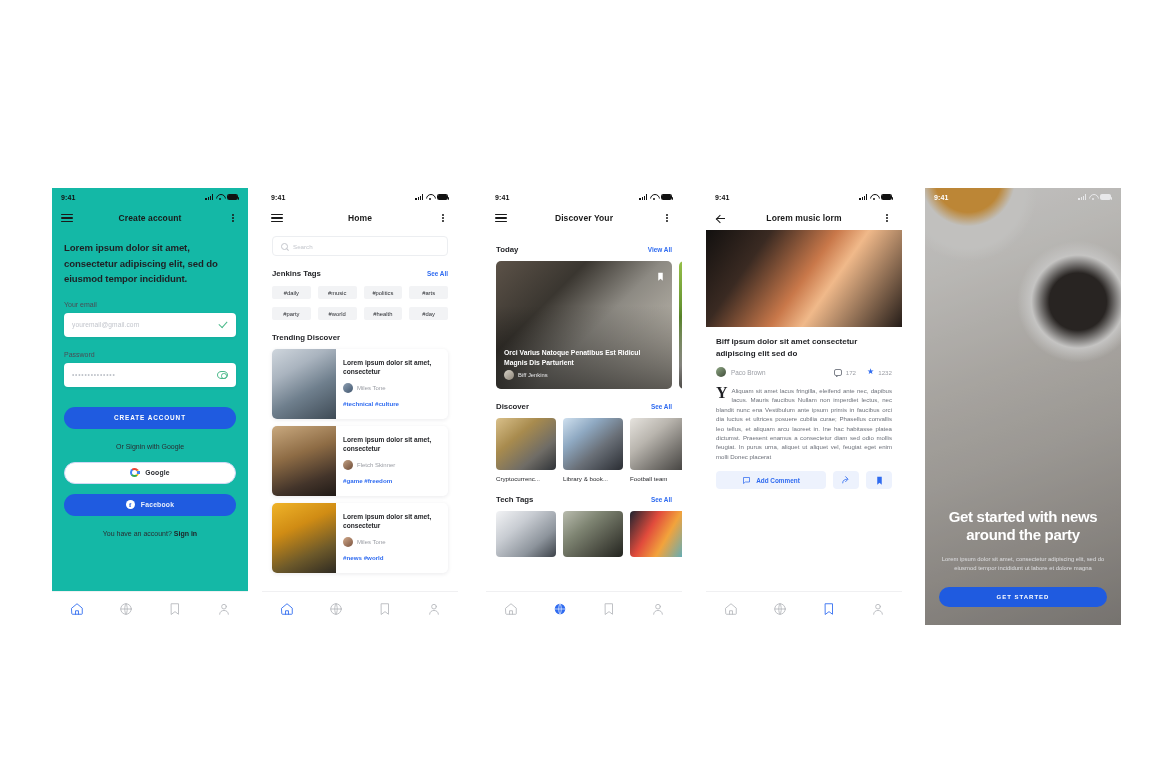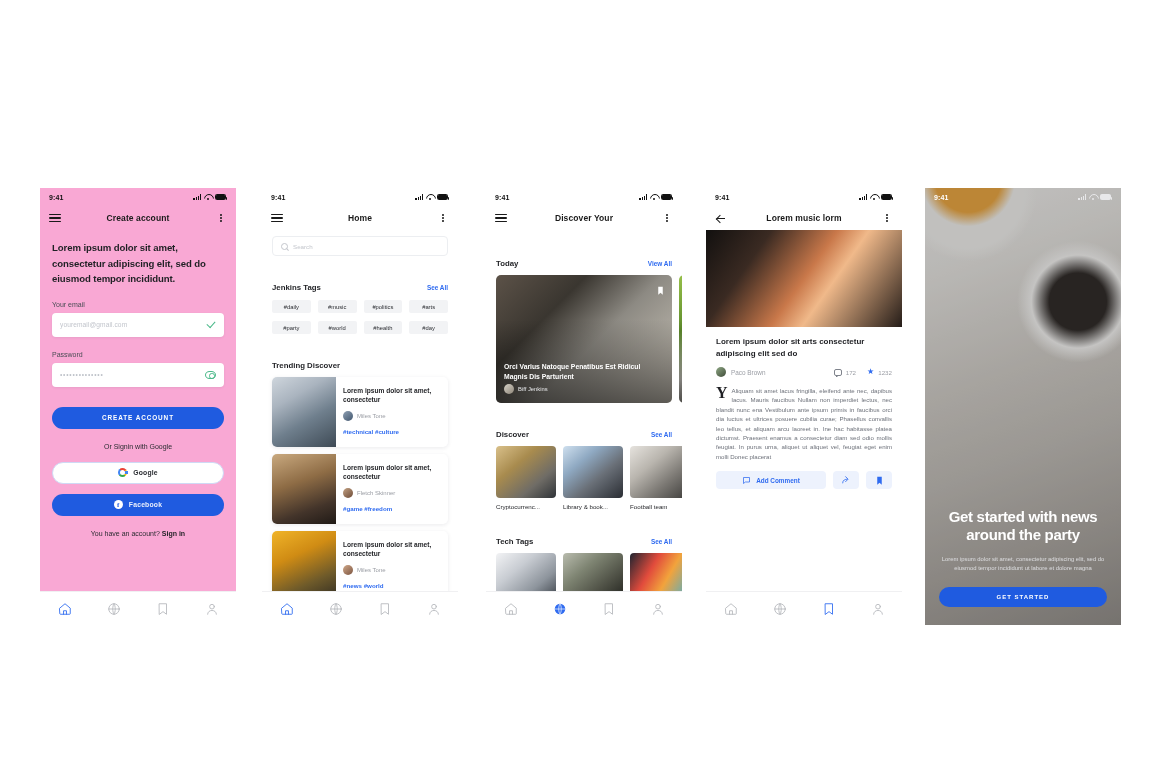--- a/index.html
+++ b/index.html
@@ -12,21 +12,21 @@
   .canvas { position: relative; width: 1170px; height: 780px; }
 
   .phone {
     position: absolute;
     top: 188px;
     width: 196px;
     height: 437px;
     background: #ffffff;
     overflow: hidden;
   }
-  #phone1 { left: 40px; background:#f9a8d4; }
+  #phone1 { left: 52px; background:#14b8a6; }
   #phone2 { left: 262px; background:#ffffff; }
   #phone3 { left: 486px; background:#ffffff; }
   #phone4 { left: 706px; background:#ffffff; }
   #phone5 { left: 925px; background:#cfcdc9; }
 
   
   .statusbar {
     height: 18px; display: flex; align-items: center;
     justify-content: space-between; padding: 0 10px 0 9px;
   }
@@ -120,21 +120,21 @@
 
   
   .s2-body { padding: 2px 10px 0 10px; }
   .search {
     height:20px; border:1px solid #eceef1; border-radius:4px; background:#fff;
     display:flex; align-items:center; gap:5px; padding: 0 8px; margin-top:4px;
   }
   .mag { width:7px;height:7px;border:1.1px solid #c3c6cc;border-radius:50%;position:relative;}
   .mag::after{content:'';position:absolute;right:-2.4px;bottom:-1.4px;width:3px;height:1.1px;background:#c3c6cc;transform:rotate(45deg);}
   .search span { font-size:6.2px; color:#c3c6cc;}
-  .sect-row { display:flex; align-items:baseline; justify-content:space-between; margin-top:27px;}
+  .sect-row { display:flex; align-items:baseline; justify-content:space-between; margin-top:13px;}
   .sect-title { font-size:7.8px; font-weight:700; color:#1f2024;}
   .sect-link { font-size:6.4px; color:#2f6bf0; font-weight:700; cursor:pointer;}
   .tagrow { display:flex; gap:7px; margin-top:8px; }
   .tag {
     flex:1; height:13px; background:#f2f3f5; border-radius:2px;
     display:flex; align-items:center; justify-content:center;
     font-size:5.8px; color:#2a2c31; cursor:pointer;
   }
   .artlist { margin-top:7px; display:flex; flex-direction:column; gap:7px;}
   .artcard {
@@ -560,21 +560,21 @@
       <div class="kebab">
           <i></i>
           <i></i>
           <i></i>
         </div>
     </div>
 
     <div class="s4-hero" style="background-image:linear-gradient(125deg,#12100f 0%,#3a2a22 25%,#c9784a 50%,#f0b98a 62%,#241c18 100%);"></div>
 
     <div class="s4-body">
-      <div class="s4-title">Lorem ipsum dolor sit arts consectetur adipiscing elit sed do</div>
+      <div class="s4-title">Biff ipsum dolor sit amet consectetur adipiscing elit sed do</div>
 
       <div class="s4-meta">
         <div class="s4-auth">
           <div class="avatar" style="background-image:linear-gradient(140deg,#8fa885,#3e4a38);"></div>
           <span>Paco Brown</span>
         </div>
         <div class="s4-stats">
           <div class="stat">
             <span class="bubble"></span>
             <span>172</span>

